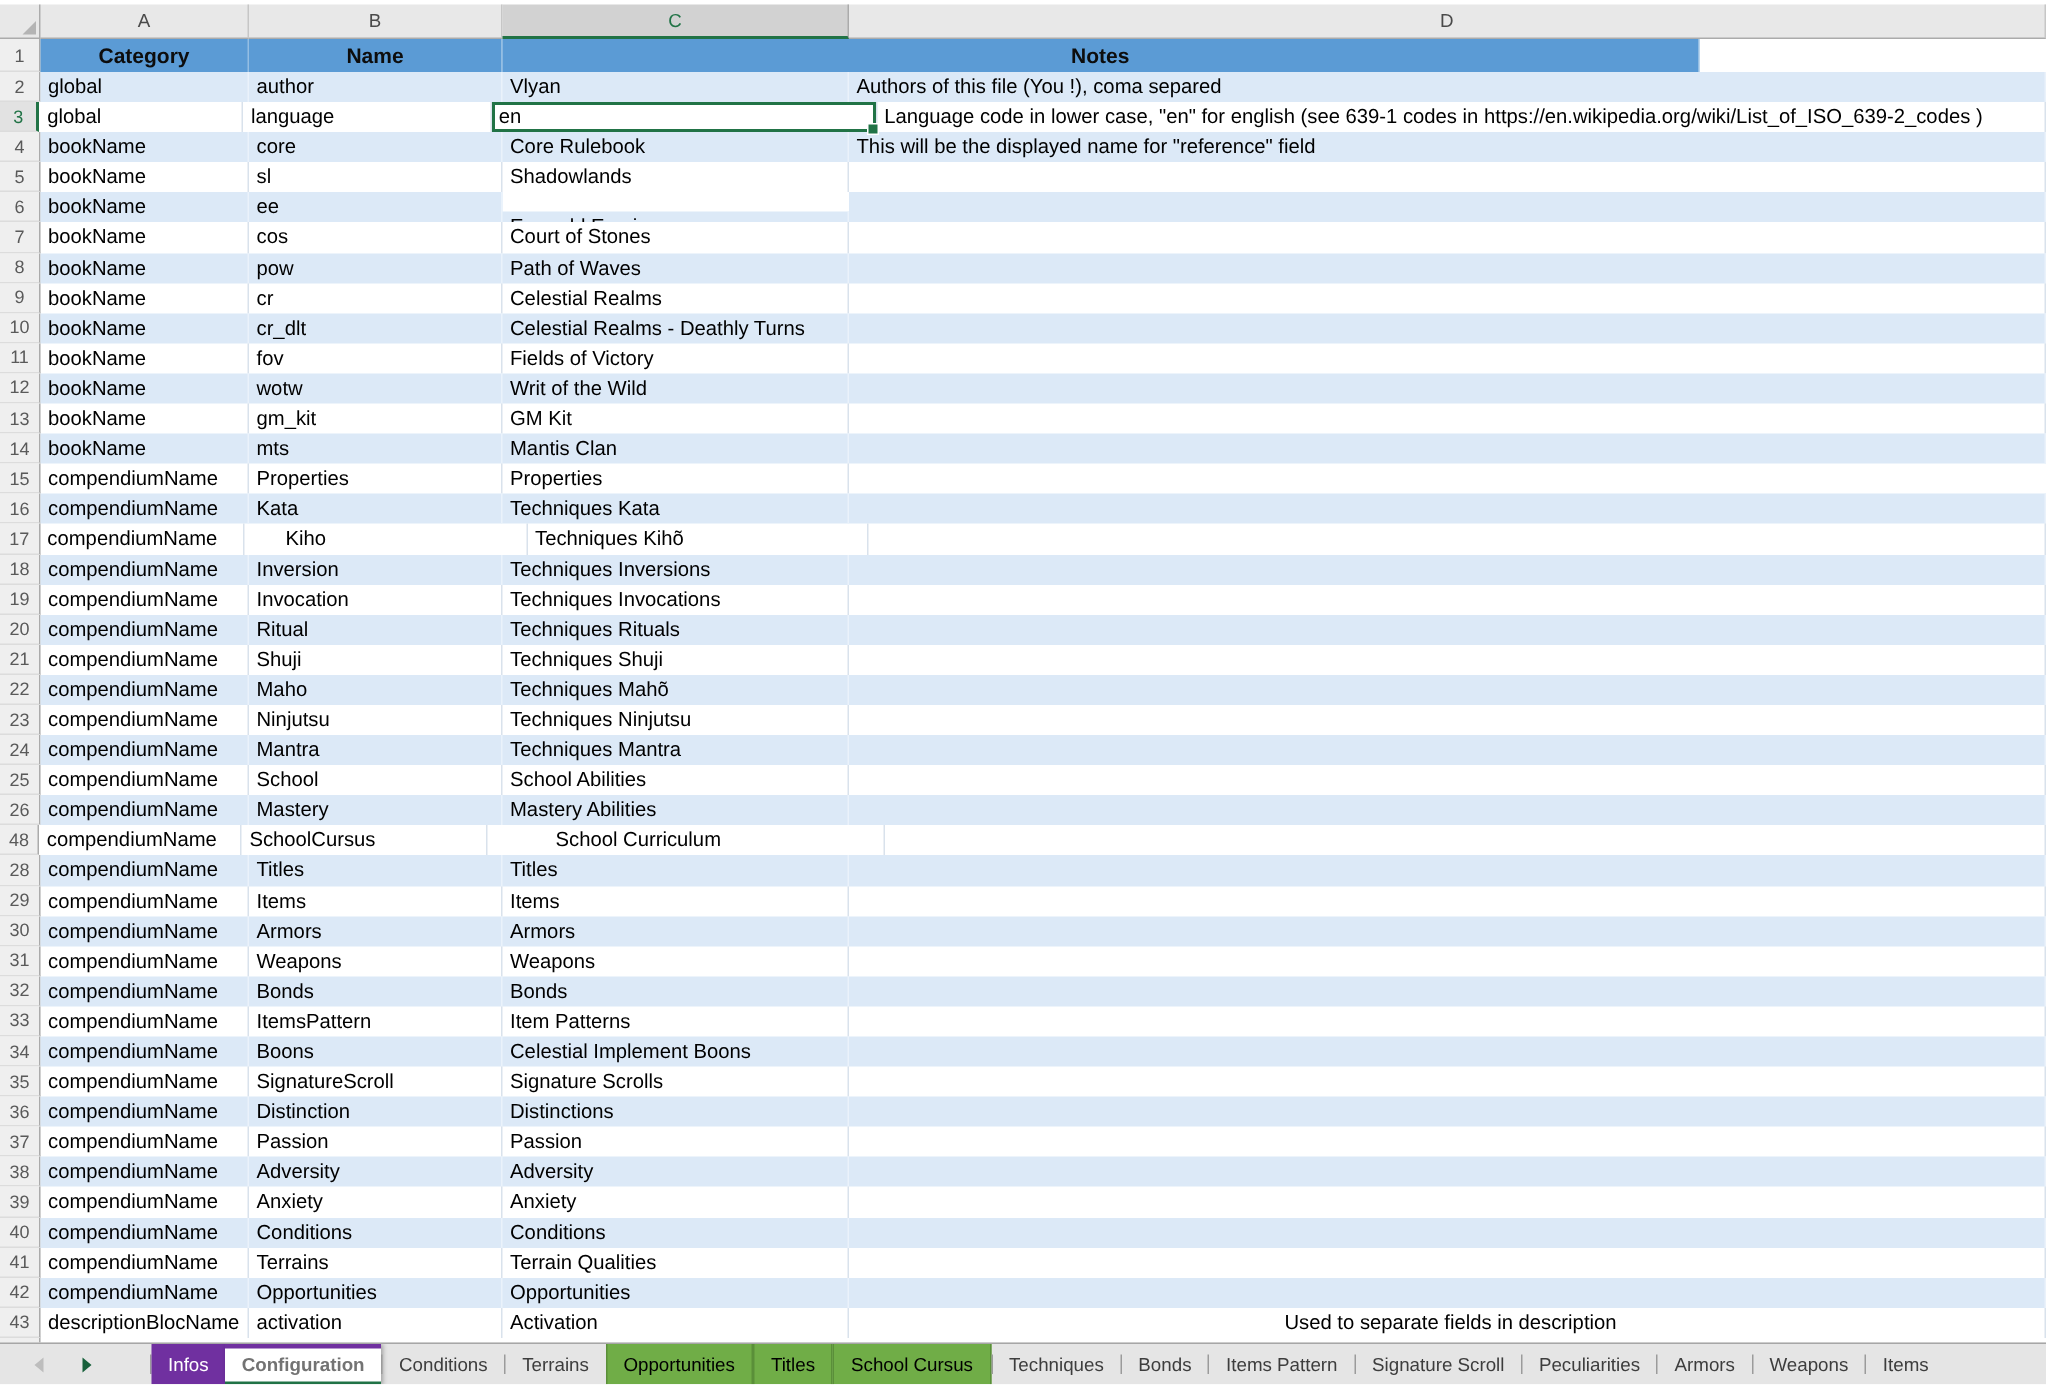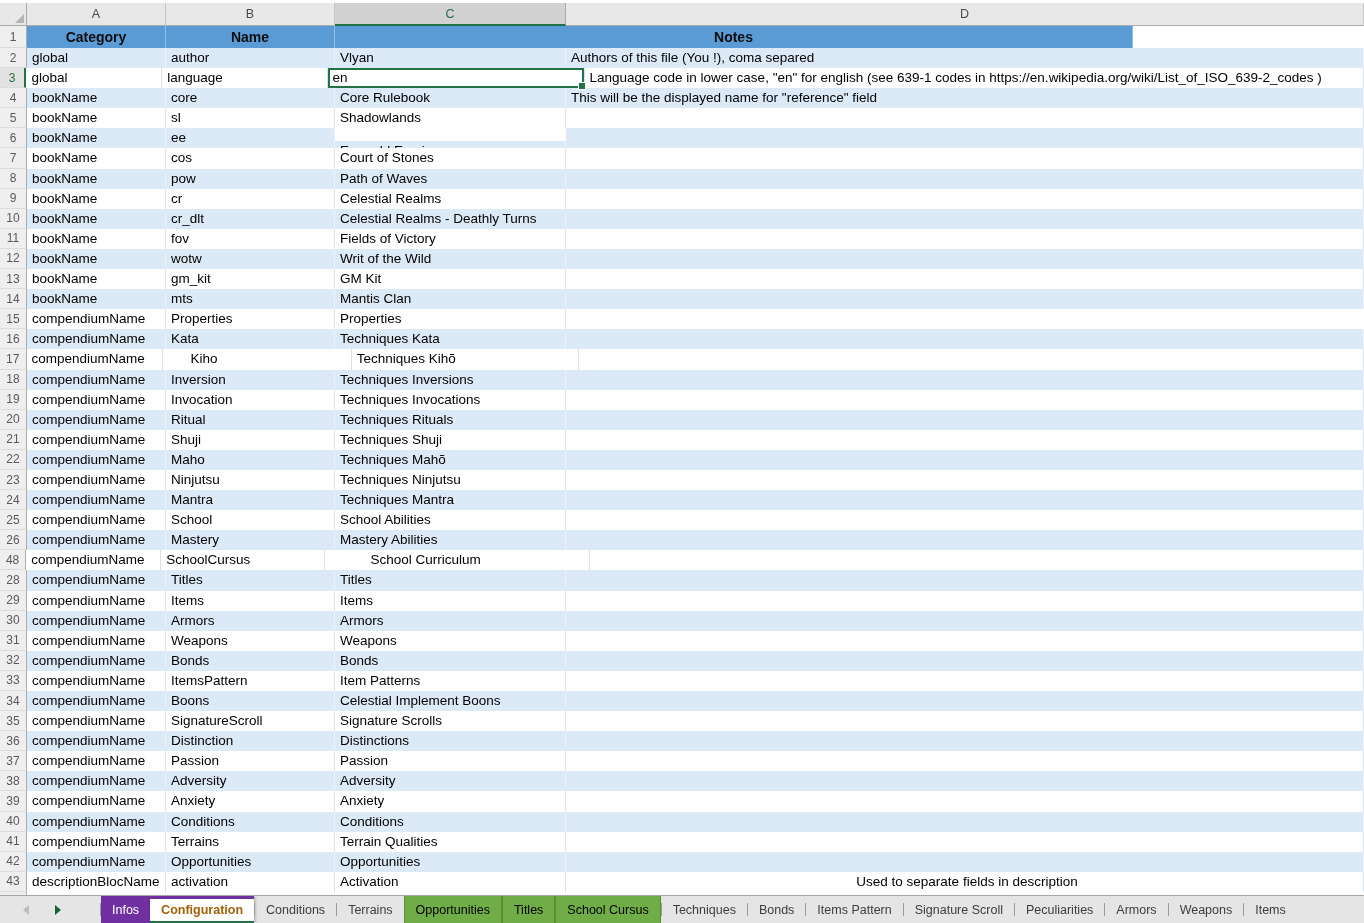--- a/index.html
+++ b/index.html
@@ -39,21 +39,21 @@
         border-top:1px solid #A6A6A6;display:flex;align-items:stretch;box-sizing:border-box;overflow:hidden;}
   .navs{width:100px;flex:0 0 100px;display:flex;align-items:center;box-sizing:border-box;padding-left:23px;gap:26px;}
   .arr{width:0;height:0;border-top:5px solid transparent;border-bottom:5px solid transparent;}
   .arr.left{border-right:6px solid #BDBDBD;}
   .arr.right{border-left:6px solid #17603A;}
   .tabs{display:flex;flex:1;align-items:stretch;overflow:hidden;}
   .tab{display:flex;align-items:center;padding:0 11px;font-size:12.5px;color:#3d3d3d;
         white-space:nowrap;box-sizing:border-box;cursor:default;}
   .tab.purple{color:#fff;}
   .tab.green{color:#000;border-left:1px solid #5a8f39;border-right:1px solid #5a8f39;}
-  .tab.active{background:#fff;color:#a16207;font-weight:bold;border-top:3px solid #7030A0;
+  .tab.active{background:#fff;color:#737373;font-weight:bold;border-top:3px solid #7030A0;
         border-bottom:2px solid #217346;box-shadow:1px 0 3px rgba(0,0,0,.3);}
   .tdiv{width:1px;flex:0 0 1px;background:#9B9B9B;margin:7px 0;}
 </style>
 </head>
 <body>
 
 <div class="app">
 
   <div class="top-strip">
     <div class="corner"></div>

